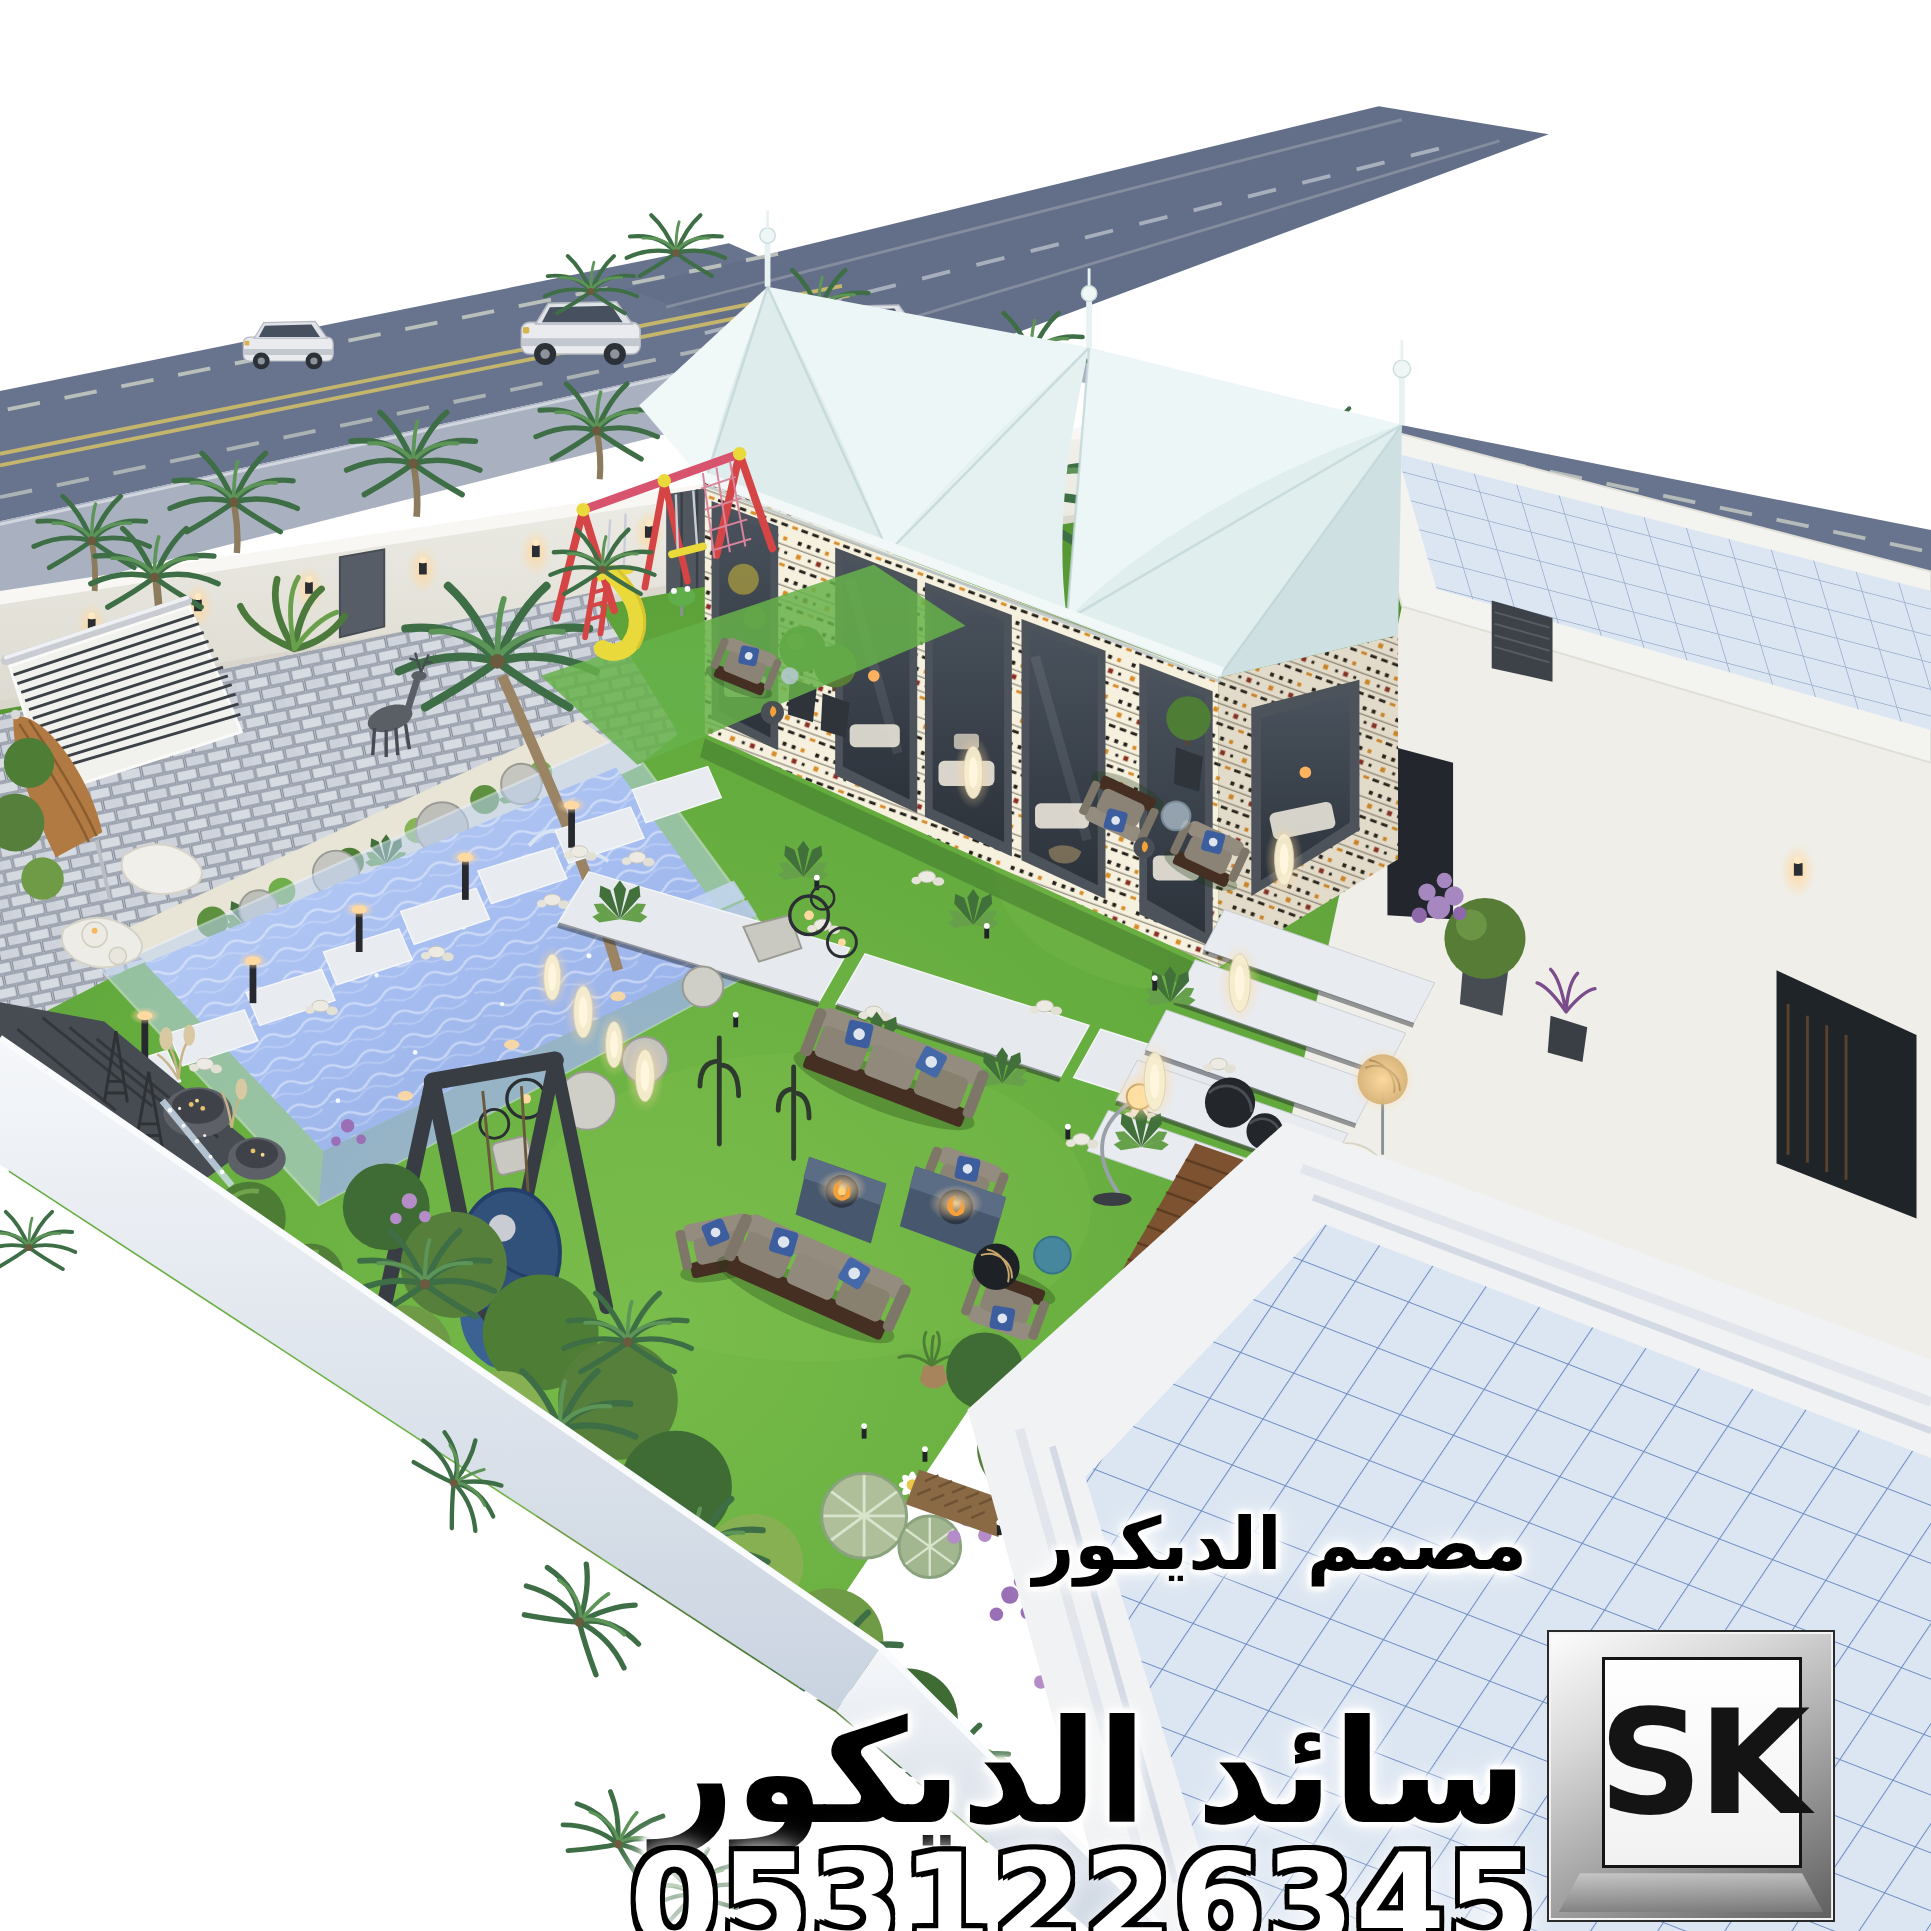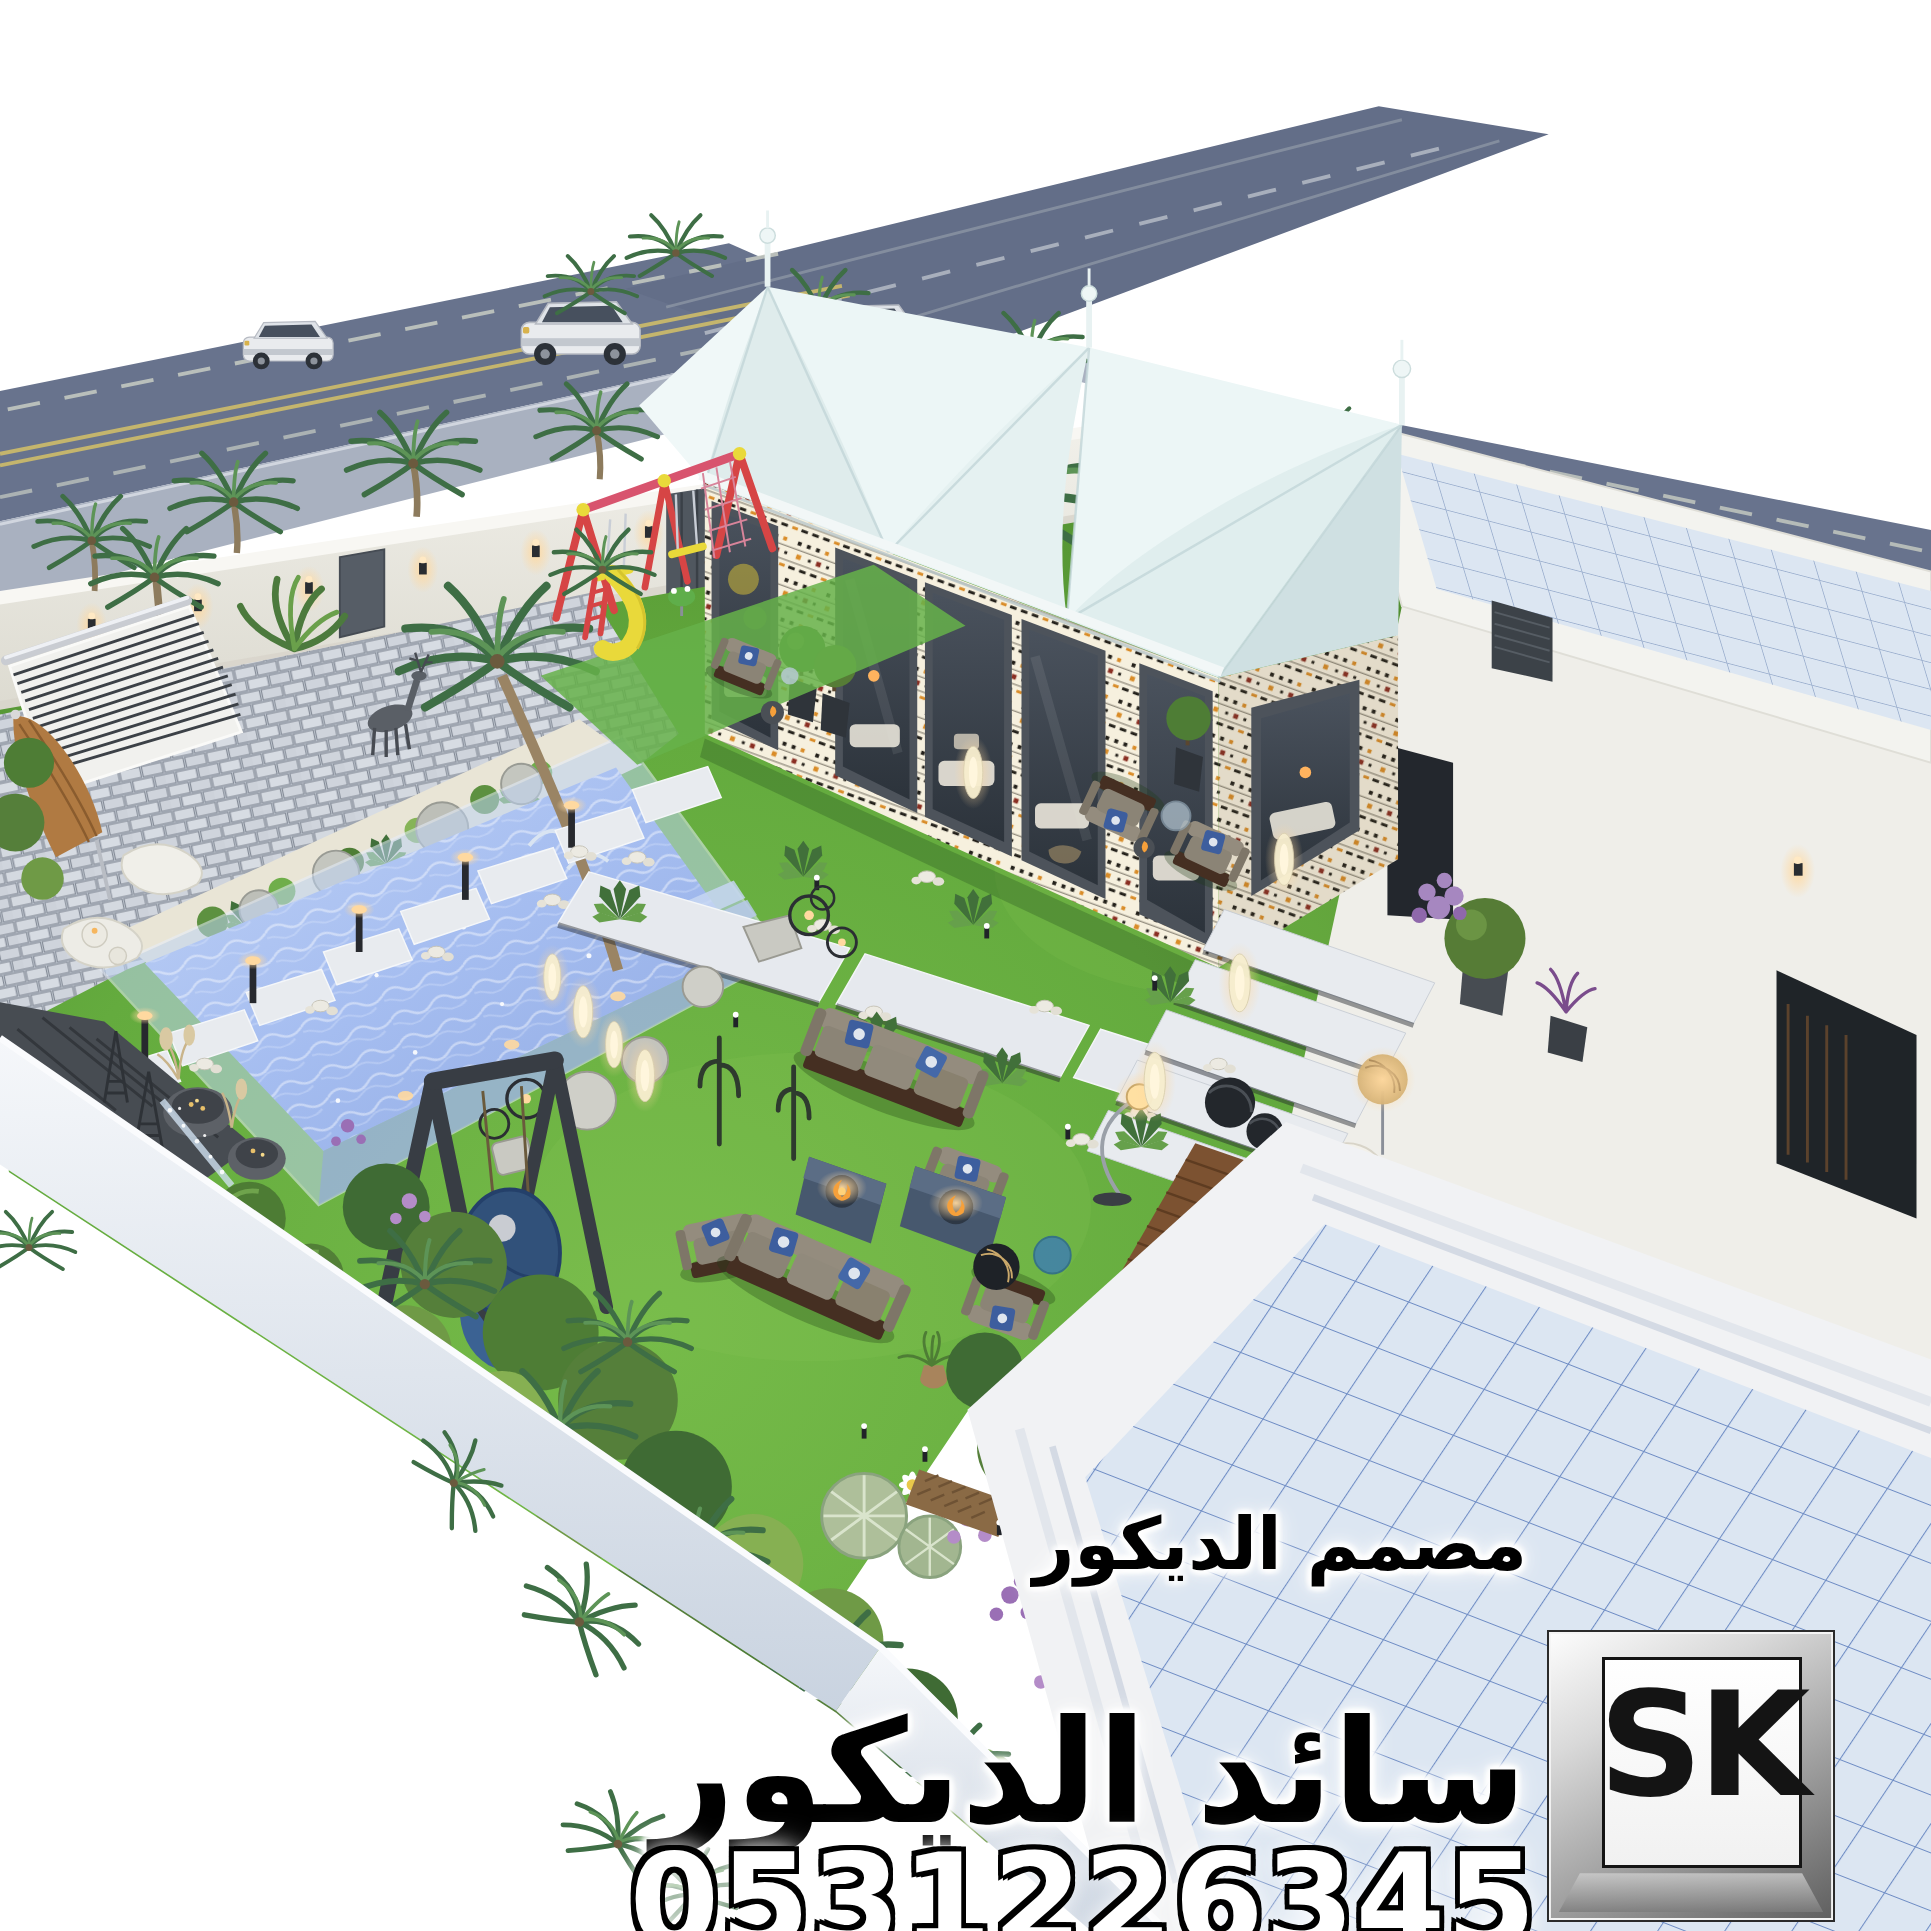--- a/index.html
+++ b/index.html
@@ -15,21 +15,21 @@
   .wm-phone{position:absolute;right:394px;top:1836px;font-size:129px;font-weight:700;color:#fff;
       letter-spacing:1px;line-height:1;white-space:nowrap;
       text-shadow:4.8px 4.8px 0 #000,-4.8px -4.8px 0 #000,4.8px -4.8px 0 #000,-4.8px 4.8px 0 #000,
                   0 4.8px 0 #000,4.8px 0 0 #000,0 -4.8px 0 #000,-4.8px 0 0 #000,
                   0 0 21px #fff,0 0 33px #fff;}
   .sk{position:absolute;left:1547px;top:1630px;width:288px;height:292px;
       background:linear-gradient(150deg,#fdfdfd 0%,#d9d9d9 28%,#a3a3a3 60%,#5f5f5f 100%);
       border:2.9px solid #2b2b2b;box-sizing:border-box;box-shadow:inset 0 0 0 1.9px #f4f4f4;}
   .sk-face{position:absolute;left:31px;top:25px;right:31px;bottom:52px;
       background:linear-gradient(180deg,#ffffff 0%,#f1f1f1 100%);border:3.9px solid #141414;
-      display:flex;align-items:flex-start;justify-content:center;margin-left:22px;}
+      display:flex;align-items:center;justify-content:center;margin-left:22px;}
   .sk-face span{font-size:145px;font-weight:700;color:#141414;letter-spacing:-4.8px;}
   .sk-bevel{position:absolute;left:9.7px;right:9.7px;bottom:7.7px;height:39px;
       background:linear-gradient(180deg,#cecece,#7c7c7c);opacity:.8;
       clip-path:polygon(8% 0,92% 0,100% 100%,0 100%);}
 </style>
 </head>
 <body>
 
 <div class="stage">
 <svg width="1931" height="1931" viewBox="0 0 2000 2000">

